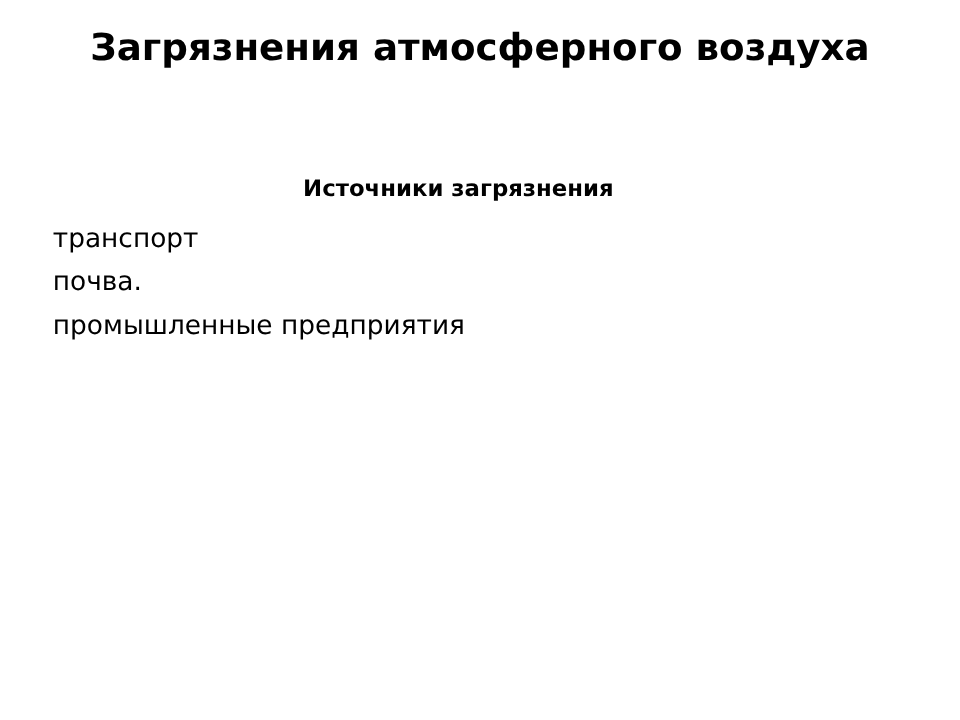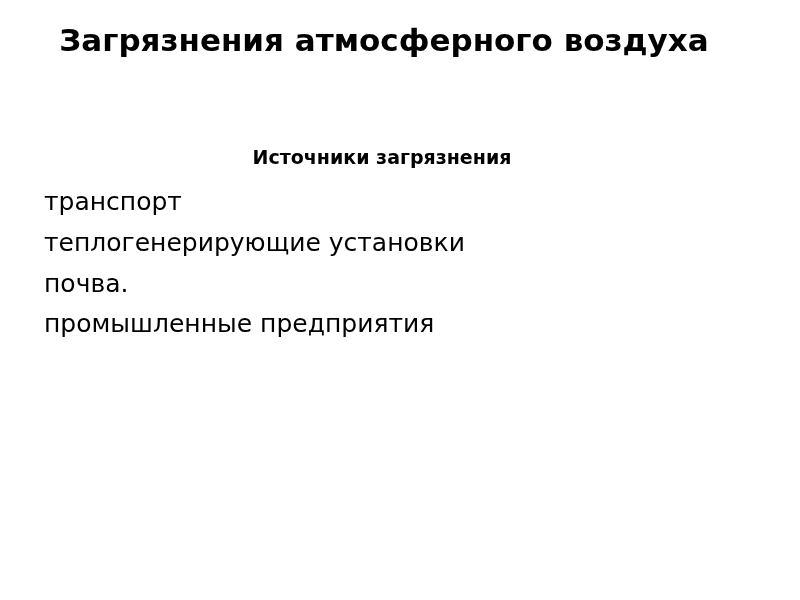--- a/index.html
+++ b/index.html
@@ -16,21 +16,21 @@
   }
   .slide {
     position: relative;
     width: 800px;
     height: 600px;
     background: #ffffff;
     box-sizing: border-box;
   }
   .slide-title {
     position: absolute;
-    left: 44px;
+    left: 60px;
     top: 22px;
     width: 680px;
     text-align: center;
     font-size: 31px;
     font-weight: bold;
     line-height: 1.22;
     letter-spacing: 0px;
   }
   .slide-body {
     position: absolute;
@@ -45,21 +45,21 @@
     line-height: 1.58;
     width: 640px;
     margin: 0 auto 0 22px;
   }
   .list {
     margin: 10px 0 0 0;
     padding: 0;
     list-style: none;
   }
   .list-item {
-    font-size: 25px;
+    font-size: 22px;
     font-weight: normal;
     line-height: 1.63;
     text-align: left;
     padding-left: 4px;
     white-space: nowrap;
   }
 </style>
 </head>
 <body>
 
@@ -70,19 +70,18 @@
   </div>
 
   <div class="slide-body">
 
     <div class="subtitle">
       <div>Источники загрязнения</div>
     </div>
 
     <ul class="list">
       <li class="list-item">транспорт</li>
-      <li class="list-item">теплогенерирующие установки</li>
       <li class="list-item">почва.</li>
       <li class="list-item">промышленные предприятия</li>
     </ul>
 
   </div>
 </div>
 
 </body></html>

